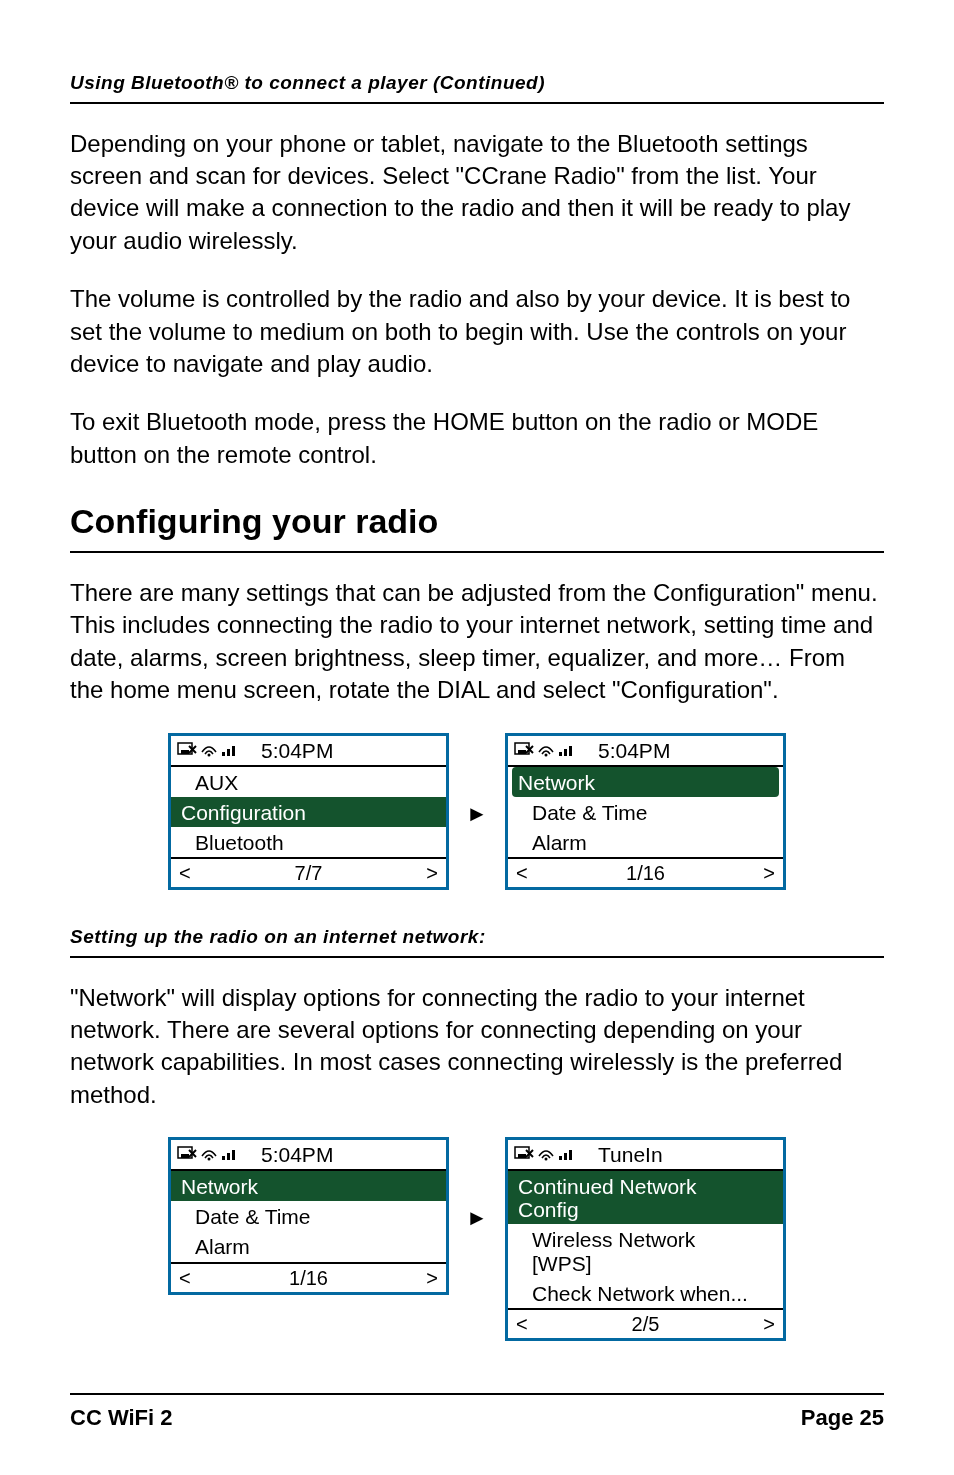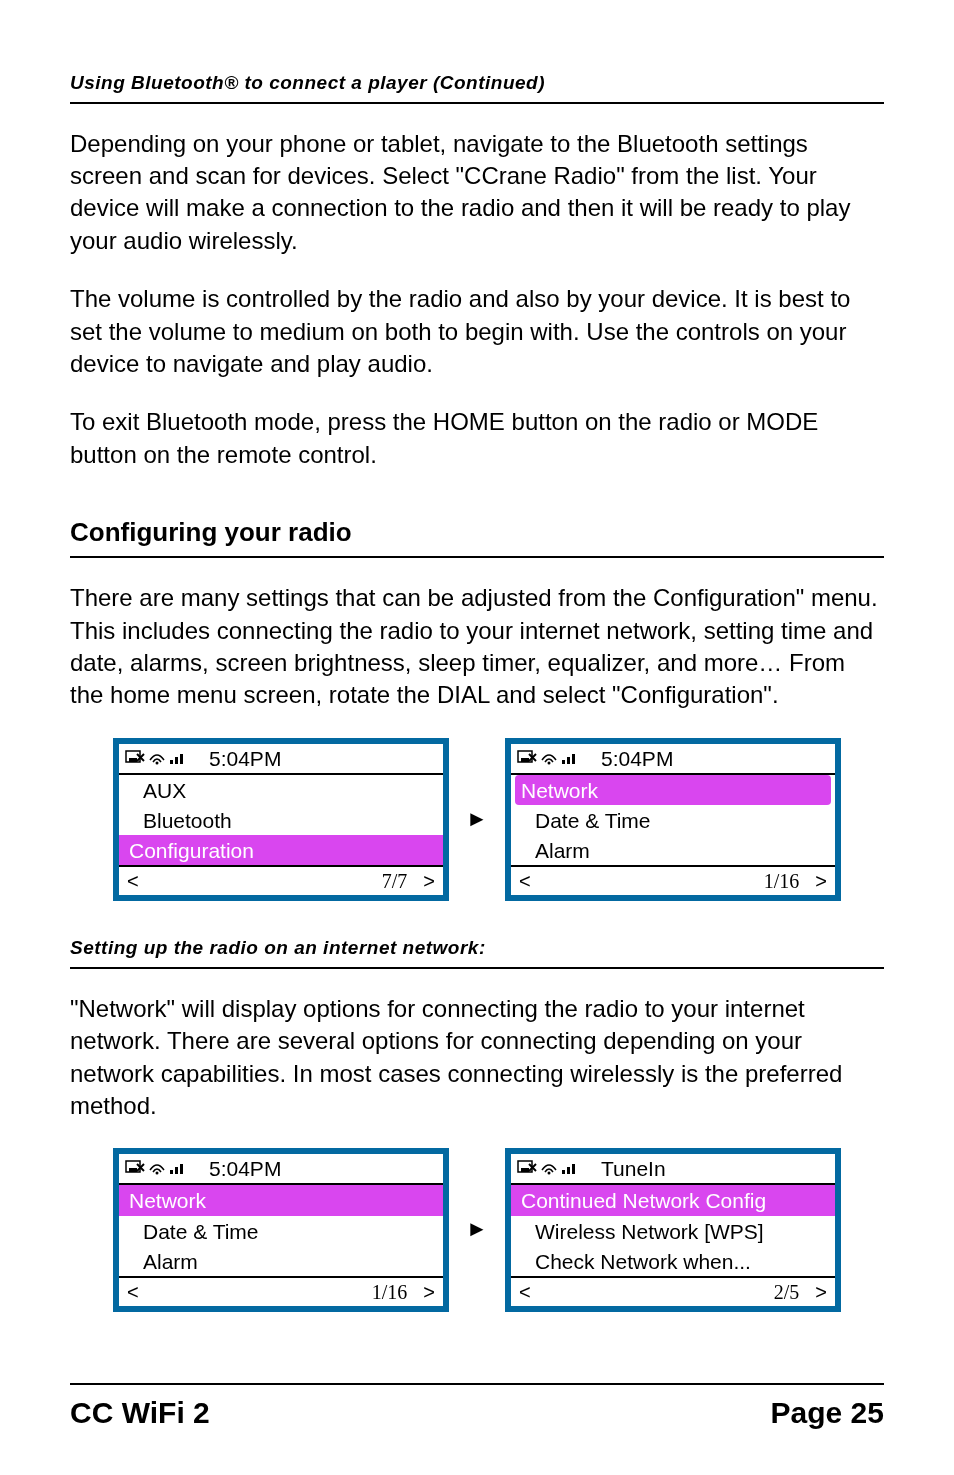--- a/index.html
+++ b/index.html
@@ -17,85 +17,85 @@
     font-style: italic;
     font-weight: bold;
     font-size: 19px;
     padding-bottom: 6px;
     border-bottom: 2px solid #000;
     margin-bottom: 24px;
     letter-spacing: 0.5px;
   }
   .section-heading-bold {
     font-weight: bold;
-    font-size: 26px;
+    font-size: 34px;
     padding-bottom: 6px;
     border-bottom: 2px solid #000;
     margin-bottom: 24px;
-    margin-top: 44px;
+    margin-top: 28px;
   }
   .para { margin-bottom: 26px; }
   .panels-row {
     display: flex;
     align-items: flex-start;
     justify-content: center;
     gap: 12px;
     margin: 18px 0 34px 0;
   }
   .arrow-cell {
     width: 32px;
     text-align: center;
     font-size: 22px;
     padding-top: 66px;
   }
   .lcd {
-    width: 336px;
-    border: 6px solid #0369a1;
+    width: 281px;
+    border: 3px solid #0369a1;
     font-family: Arial, Helvetica, sans-serif;
     font-size: 21px;
     line-height: 1.1;
   }
   .lcd-header {
     display: flex;
     align-items: center;
     gap: 4px;
     border-bottom: 2px solid #000;
     padding: 3px 6px;
   }
   .lcd-header .icons { display: flex; gap: 3px; align-items: center; }
   .lcd-header .time { flex: 1; text-align: left; padding-left: 18px; }
   .lcd-row {
     padding: 3px 24px;
     border-top: 1px solid transparent;
   }
   .lcd-row.selected {
-    background: #d946ef;
+    background: #14532d;
     color: #fff;
     padding-left: 10px;
     border-radius: 0;
   }
   .lcd-row.selected.rounded { border-radius: 4px; margin: 0 4px; padding-left: 6px; }
   .lcd-footer {
     display: flex;
     border-top: 2px solid #000;
     font-size: 20px;
   }
   .lcd-footer span { padding: 3px 8px; }
   .lcd-footer .l { flex: 0 0 auto; }
-  .lcd-footer .c { flex: 1; text-align: right; font-family: Liberation Serif, serif; }
+  .lcd-footer .c { flex: 1; text-align: center; }
   .lcd-footer .r { flex: 0 0 auto; }
   .footer {
     position: absolute;
     left: 70px; right: 70px; bottom: 42px;
     border-top: 2px solid #000;
     padding-top: 8px;
     display: flex;
     justify-content: space-between;
     font-weight: bold;
-    font-size: 30px;
+    font-size: 22px;
   }
 </style>
 </head>
 <body>
 
 <div class="section-heading-italic">Using Bluetooth® to connect a player (Continued)</div>
 <p class="para">Depending on your phone or tablet, navigate to the Bluetooth settings screen and scan for devices. Select "CCrane Radio" from the list. Your device will make a connection to the radio and then it will be ready to play your audio wirelessly.</p>
 <p class="para">The volume is controlled by the radio and also by your device. It is best to set the volume to medium on both to begin with. Use the controls on your device to navigate and play audio.</p>
 <p class="para">To exit Bluetooth mode, press the HOME button on the radio or MODE button on the remote control.</p>
 
@@ -119,22 +119,22 @@
             </svg></span>
         <span><svg width="18" height="16">
               <rect x="1" y="10" width="3" height="4" fill="#000"></rect>
               <rect x="6" y="7" width="3" height="7" fill="#000"></rect>
               <rect x="11" y="4" width="3" height="10" fill="#000"></rect>
             </svg></span>
       </span>
       <span class="time">5:04PM</span>
     </div>
     <div class="lcd-row">AUX</div>
+    <div class="lcd-row selected">Configuration</div>
     <div class="lcd-row">Bluetooth</div>
-    <div class="lcd-row selected">Configuration</div>
     <div class="lcd-footer">
       <span class="l">&lt;</span>
       <span class="c">7/7</span>
       <span class="r">&gt;</span>
     </div>
   </div>
 
   <div class="arrow-cell">►</div>
 
   <div class="lcd">

